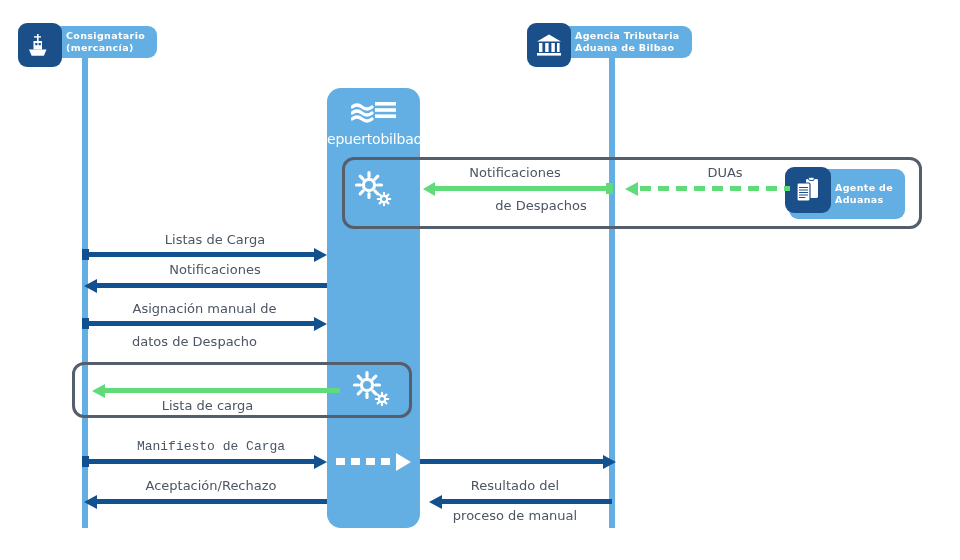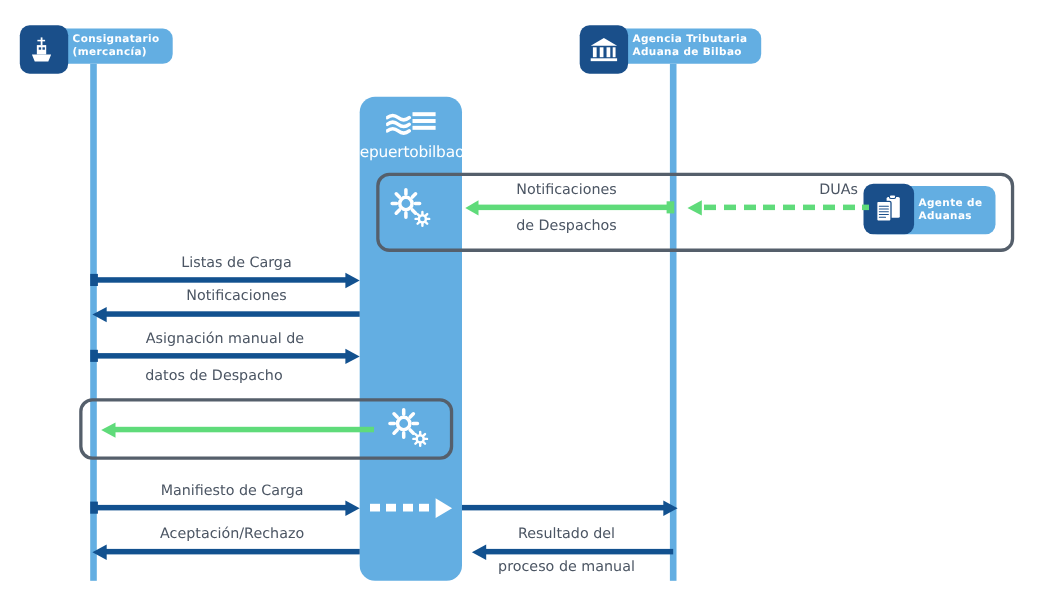--- a/index.html
+++ b/index.html
@@ -157,21 +157,21 @@
           <rect x="23" y="12" width="2.6" height="9" fill="#ffffff"></rect>
           <rect x="3" y="22" width="24" height="2.6" fill="#ffffff"></rect>
         </svg>
       </div>
       <div class="txt">Agencia Tributaria
 Aduana de Bilbao</div>
     </div>
   </div>
 
   <div class="actor" style="left:789px;top:169px;">
-    <div class="badge" style="height:44px;padding-left:46px;">
+    <div class="badge" style="height:50px;padding-left:46px;">
       <div class="icon-sq" style="width:46px;height:46px;top:-2px;">
         <svg width="30" height="30" viewBox="0 0 30 30">
           <rect x="13" y="4" width="12" height="19" rx="1.4" fill="#ffffff"></rect>
           <rect x="15.6" y="2.2" width="5.6" height="3.2" rx="1.2" fill="#ffffff" stroke="#1a4f8a" stroke-width="1"></rect>
           <rect x="4" y="8" width="13" height="18" rx="1.4" fill="#ffffff" stroke="#1a4f8a" stroke-width="1.2"></rect>
           <g stroke="#1a4f8a" stroke-width="1" stroke-linecap="round">
             <path d="M6.4 12.5 h8.2"></path>
               <path d="M6.4 15 h8.2"></path>
             <path d="M6.4 17.5 h8.2"></path>
               <path d="M6.4 20 h8.2"></path>
@@ -180,50 +180,51 @@
         </svg>
       </div>
       <div class="txt">Agente de
 Aduanas</div>
     </div>
   </div>
 
   <div class="group-box" style="left:342px;top:157px;width:580px;height:72px;"></div>
 
   <div class="msg-label" style="left:420px;top:165px;width:190px;">Notificaciones</div>
-  <div class="msg-label" style="left:420px;top:198px;width:190px;">de Despachos</div>
+  <div class="msg-label" style="left:420px;top:198px;width:190px;padding-left:26px;">de Despachos</div>
   <div class="arrow-line green" style="left:432px;top:186px;width:178px;"></div>
   <div class="arrow-head" style="left:423px;top:181.5px;border-top:7px solid transparent;border-bottom:7px solid transparent;border-right:12px solid #5fdb7a;"></div>
   <div class="sq-cap green" style="left:606px;top:183px;"></div>
 
-  <div class="msg-label" style="left:670px;top:165px;width:110px;text-align:right;">DUAs</div>
+  <div class="msg-label" style="left:670px;top:165px;width:110px;">DUAs</div>
   <div class="dash-green" style="left:640px;top:186px;width:150px;"></div>
   <div class="arrow-head" style="left:625px;top:181.5px;border-top:7px solid transparent;border-bottom:7px solid transparent;border-right:13px solid #5fdb7a;"></div>
 
   <div class="msg-label" style="left:110px;top:232px;width:210px;">Listas de Carga</div>
   <div class="arrow-line navy" style="left:85px;top:252px;width:230px;"></div>
   <div class="sq-cap navy" style="left:82px;top:249px;"></div>
   <div class="arrow-head" style="left:314px;top:247.5px;border-top:7px solid transparent;border-bottom:7px solid transparent;border-left:13px solid #12518f;"></div>
 
   <div class="msg-label" style="left:110px;top:262px;width:210px;">Notificaciones</div>
   <div class="arrow-line navy" style="left:95px;top:283px;width:232px;"></div>
   <div class="arrow-head" style="left:84px;top:278.5px;border-top:7px solid transparent;border-bottom:7px solid transparent;border-right:13px solid #12518f;"></div>
 
   <div class="msg-label" style="left:82px;top:301px;width:245px;">Asignación manual de</div>
   <div class="msg-label" style="left:82px;top:334px;width:225px;">datos de Despacho</div>
   <div class="arrow-line navy" style="left:85px;top:321px;width:230px;"></div>
   <div class="sq-cap navy" style="left:82px;top:318px;"></div>
   <div class="arrow-head" style="left:314px;top:316.5px;border-top:7px solid transparent;border-bottom:7px solid transparent;border-left:13px solid #12518f;"></div>
 
   <div class="group-box" style="left:72px;top:362px;width:340px;height:56px;"></div>
 
+  <div class="msg-label" style="left:100px;top:398px;width:215px;">Lista de carga</div>
   <div class="arrow-line green" style="left:103px;top:388px;width:237px;"></div>
   <div class="arrow-head" style="left:92px;top:383.5px;border-top:7px solid transparent;border-bottom:7px solid transparent;border-right:13px solid #5fdb7a;"></div>
 
-  <div class="msg-label" style="left:96px;top:439px;width:230px;">Manifiesto de Carga</div>
+  <div class="msg-label" style="left:96px;top:439px;width:230px;font-family:Liberation Mono, monospace;">Manifiesto de Carga</div>
   <div class="arrow-line navy" style="left:85px;top:459px;width:230px;"></div>
   <div class="sq-cap navy" style="left:82px;top:456px;"></div>
   <div class="arrow-head" style="left:314px;top:454.5px;border-top:7px solid transparent;border-bottom:7px solid transparent;border-left:13px solid #12518f;"></div>
 
   <div class="dash-white" style="left:336px;top:458px;width:62px;"></div>
   <div class="arrow-head" style="left:396px;top:453px;border-top:9px solid transparent;border-bottom:9px solid transparent;border-left:15px solid #ffffff;"></div>
 
   <div class="arrow-line navy" style="left:420px;top:459px;width:186px;"></div>
   <div class="arrow-head" style="left:603px;top:454.5px;border-top:7px solid transparent;border-bottom:7px solid transparent;border-left:13px solid #12518f;"></div>
 

